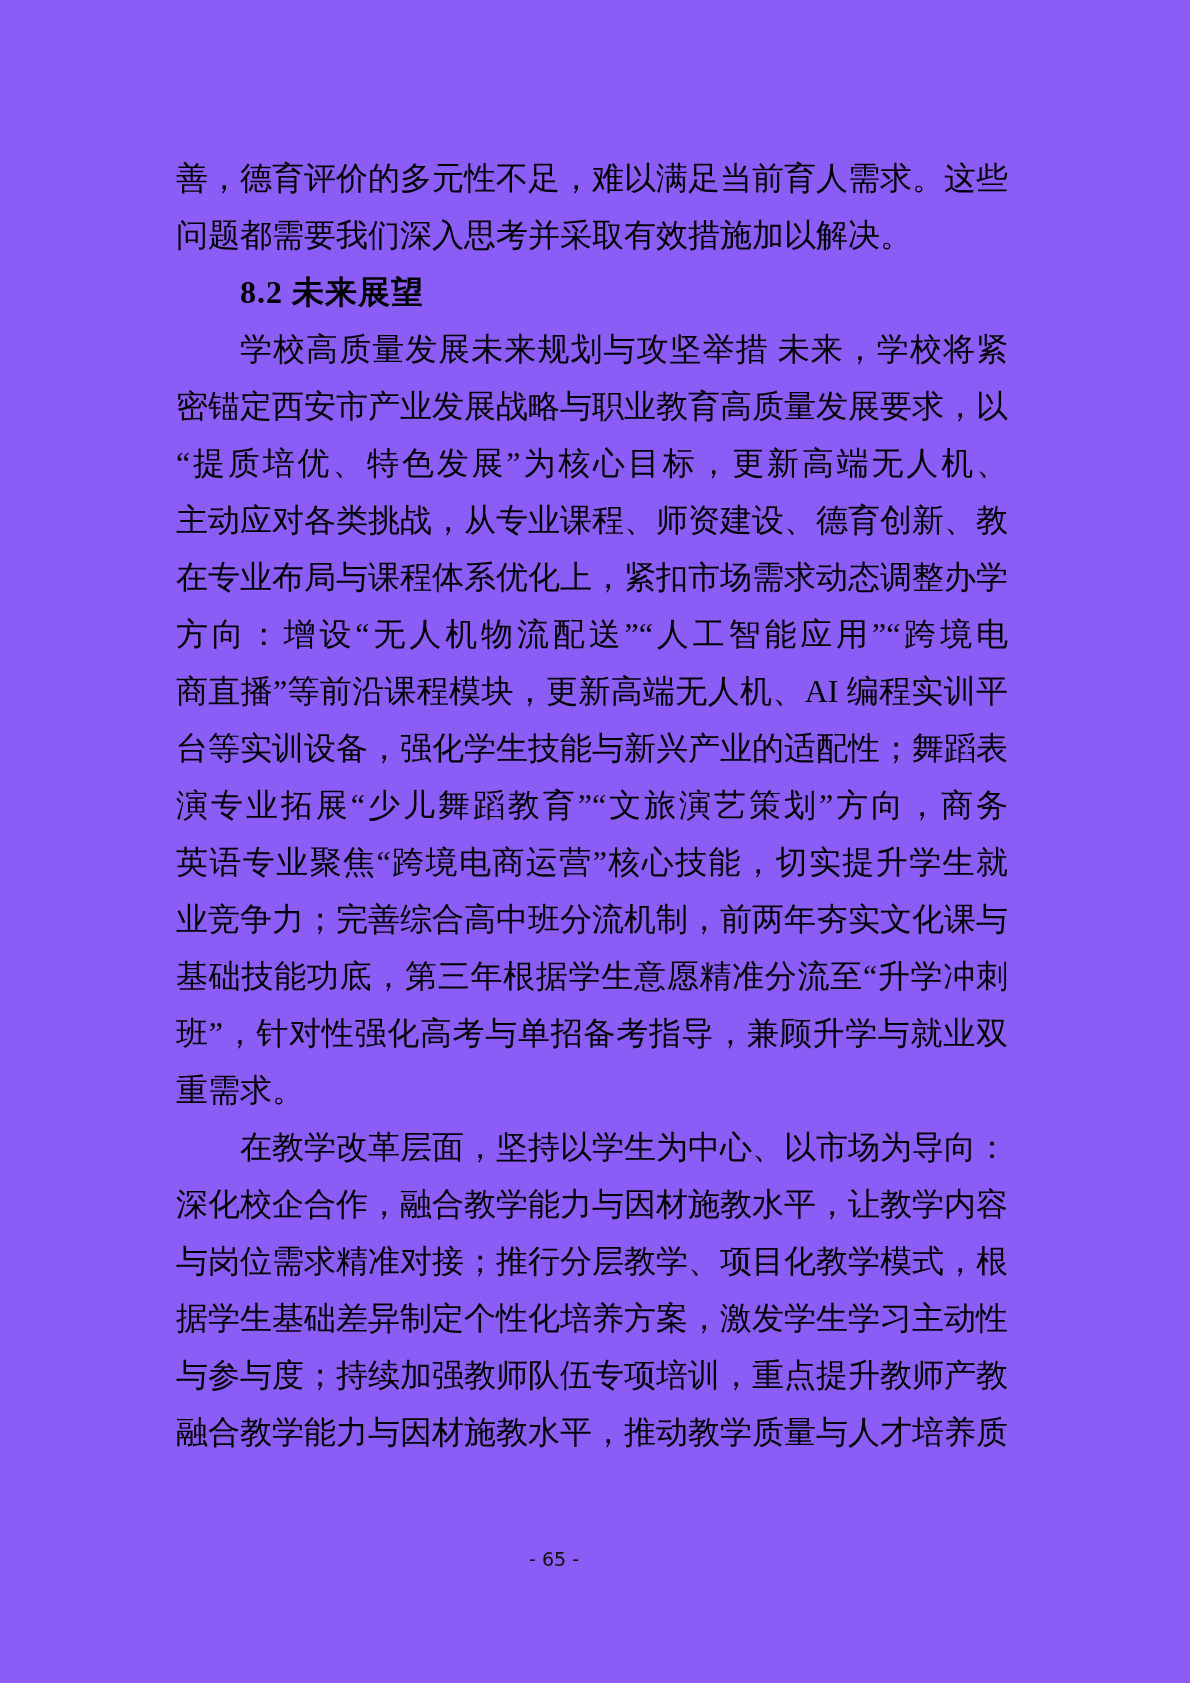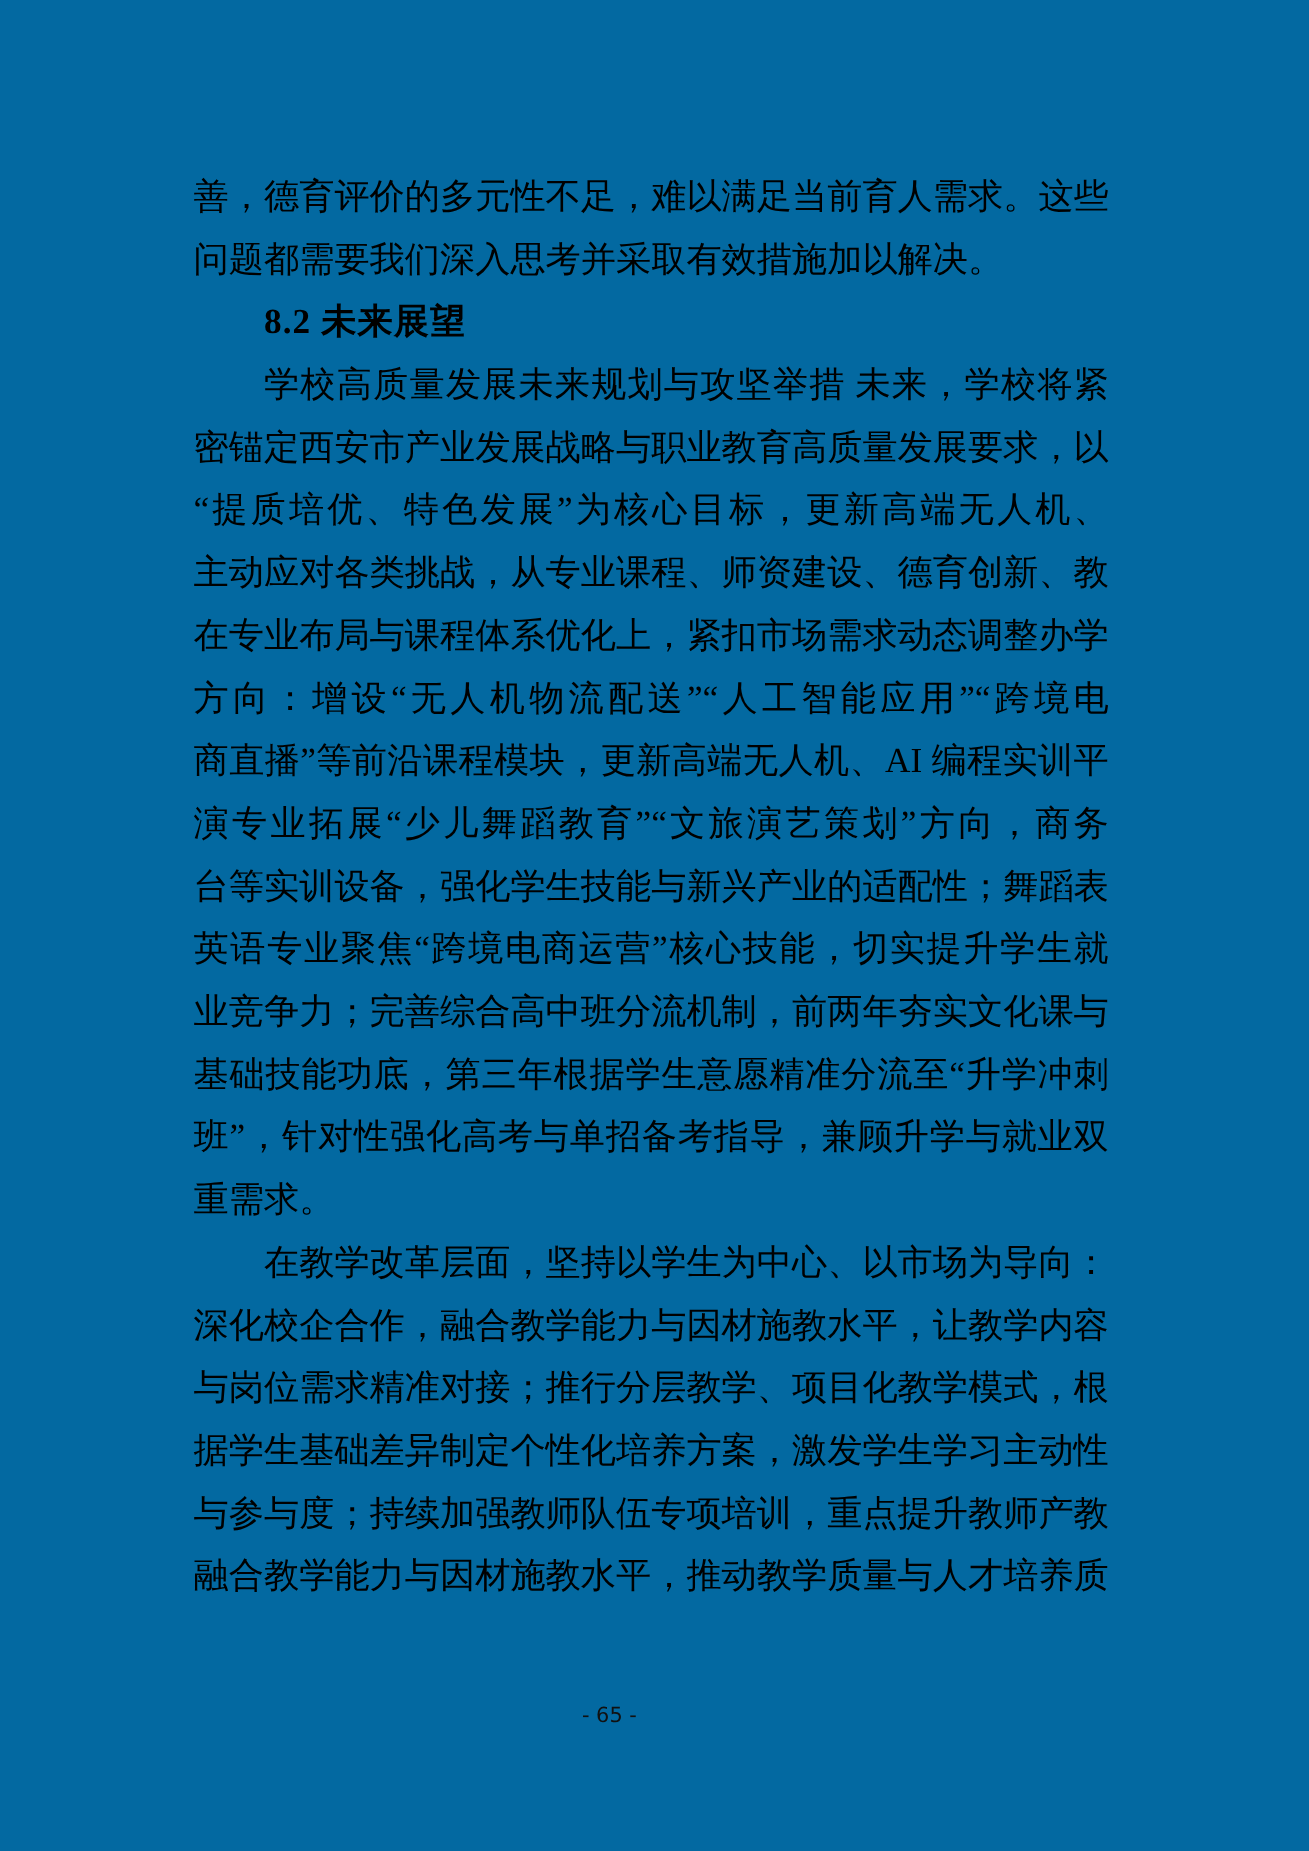--- a/index.html
+++ b/index.html
@@ -13,21 +13,21 @@
     position: relative;
     font-family: "Liberation Serif", "DejaVu Serif", serif;
     color: #000000;
     overflow: hidden;
   }
   .page {
     position: absolute;
     left: 0; top: 0;
     width: 1190px;
     height: 1683px;
-    background: #0369a1;
+    background: #8b5cf6;
   }
   .content {
     position: absolute;
     left: 176px;
     top: 150px;
     width: 832px;
   }
   .paragraph {
     margin: 0;
     padding: 0;
@@ -79,22 +79,22 @@
         <div class="line indent flush">8.2 未来展望</div>
       </div>
       <div class="paragraph body">
         <div class="line indent">学校高质量发展未来规划与攻坚举措 未来，学校将紧</div>
         <div class="line">密锚定西安市产业发展战略与职业教育高质量发展要求，以</div>
         <div class="line">“提质培优、特色发展”为核心目标，更新高端无人机、</div>
         <div class="line">主动应对各类挑战，从专业课程、师资建设、德育创新、教</div>
         <div class="line">在专业布局与课程体系优化上，紧扣市场需求动态调整办学</div>
         <div class="line">方向：增设“无人机物流配送”“人工智能应用”“跨境电</div>
         <div class="line">商直播”等前沿课程模块，更新高端无人机、AI 编程实训平</div>
+        <div class="line">台等实训设备，强化学生技能与新兴产业的适配性；舞蹈表</div>
         <div class="line">演专业拓展“少儿舞蹈教育”“文旅演艺策划”方向，商务</div>
-        <div class="line">台等实训设备，强化学生技能与新兴产业的适配性；舞蹈表</div>
         <div class="line">英语专业聚焦“跨境电商运营”核心技能，切实提升学生就</div>
         <div class="line">业竞争力；完善综合高中班分流机制，前两年夯实文化课与</div>
         <div class="line">基础技能功底，第三年根据学生意愿精准分流至“升学冲刺</div>
         <div class="line">班”，针对性强化高考与单招备考指导，兼顾升学与就业双</div>
         <div class="line flush">重需求。</div>
       </div>
       <div class="paragraph body">
         <div class="line indent">在教学改革层面，坚持以学生为中心、以市场为导向：</div>
         <div class="line">深化校企合作，融合教学能力与因材施教水平，让教学内容</div>
         <div class="line">与岗位需求精准对接；推行分层教学、项目化教学模式，根</div>

